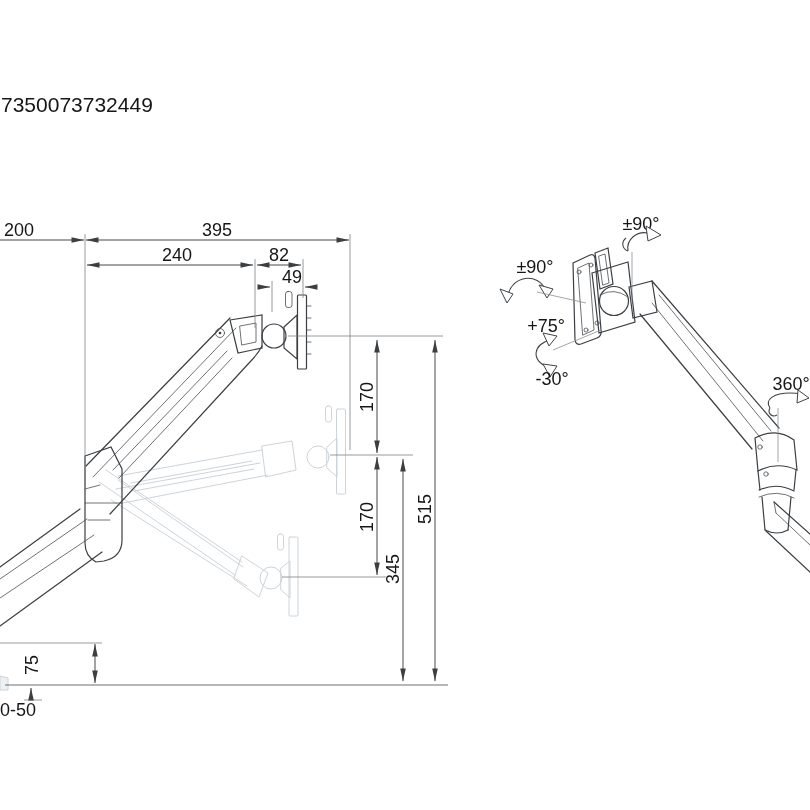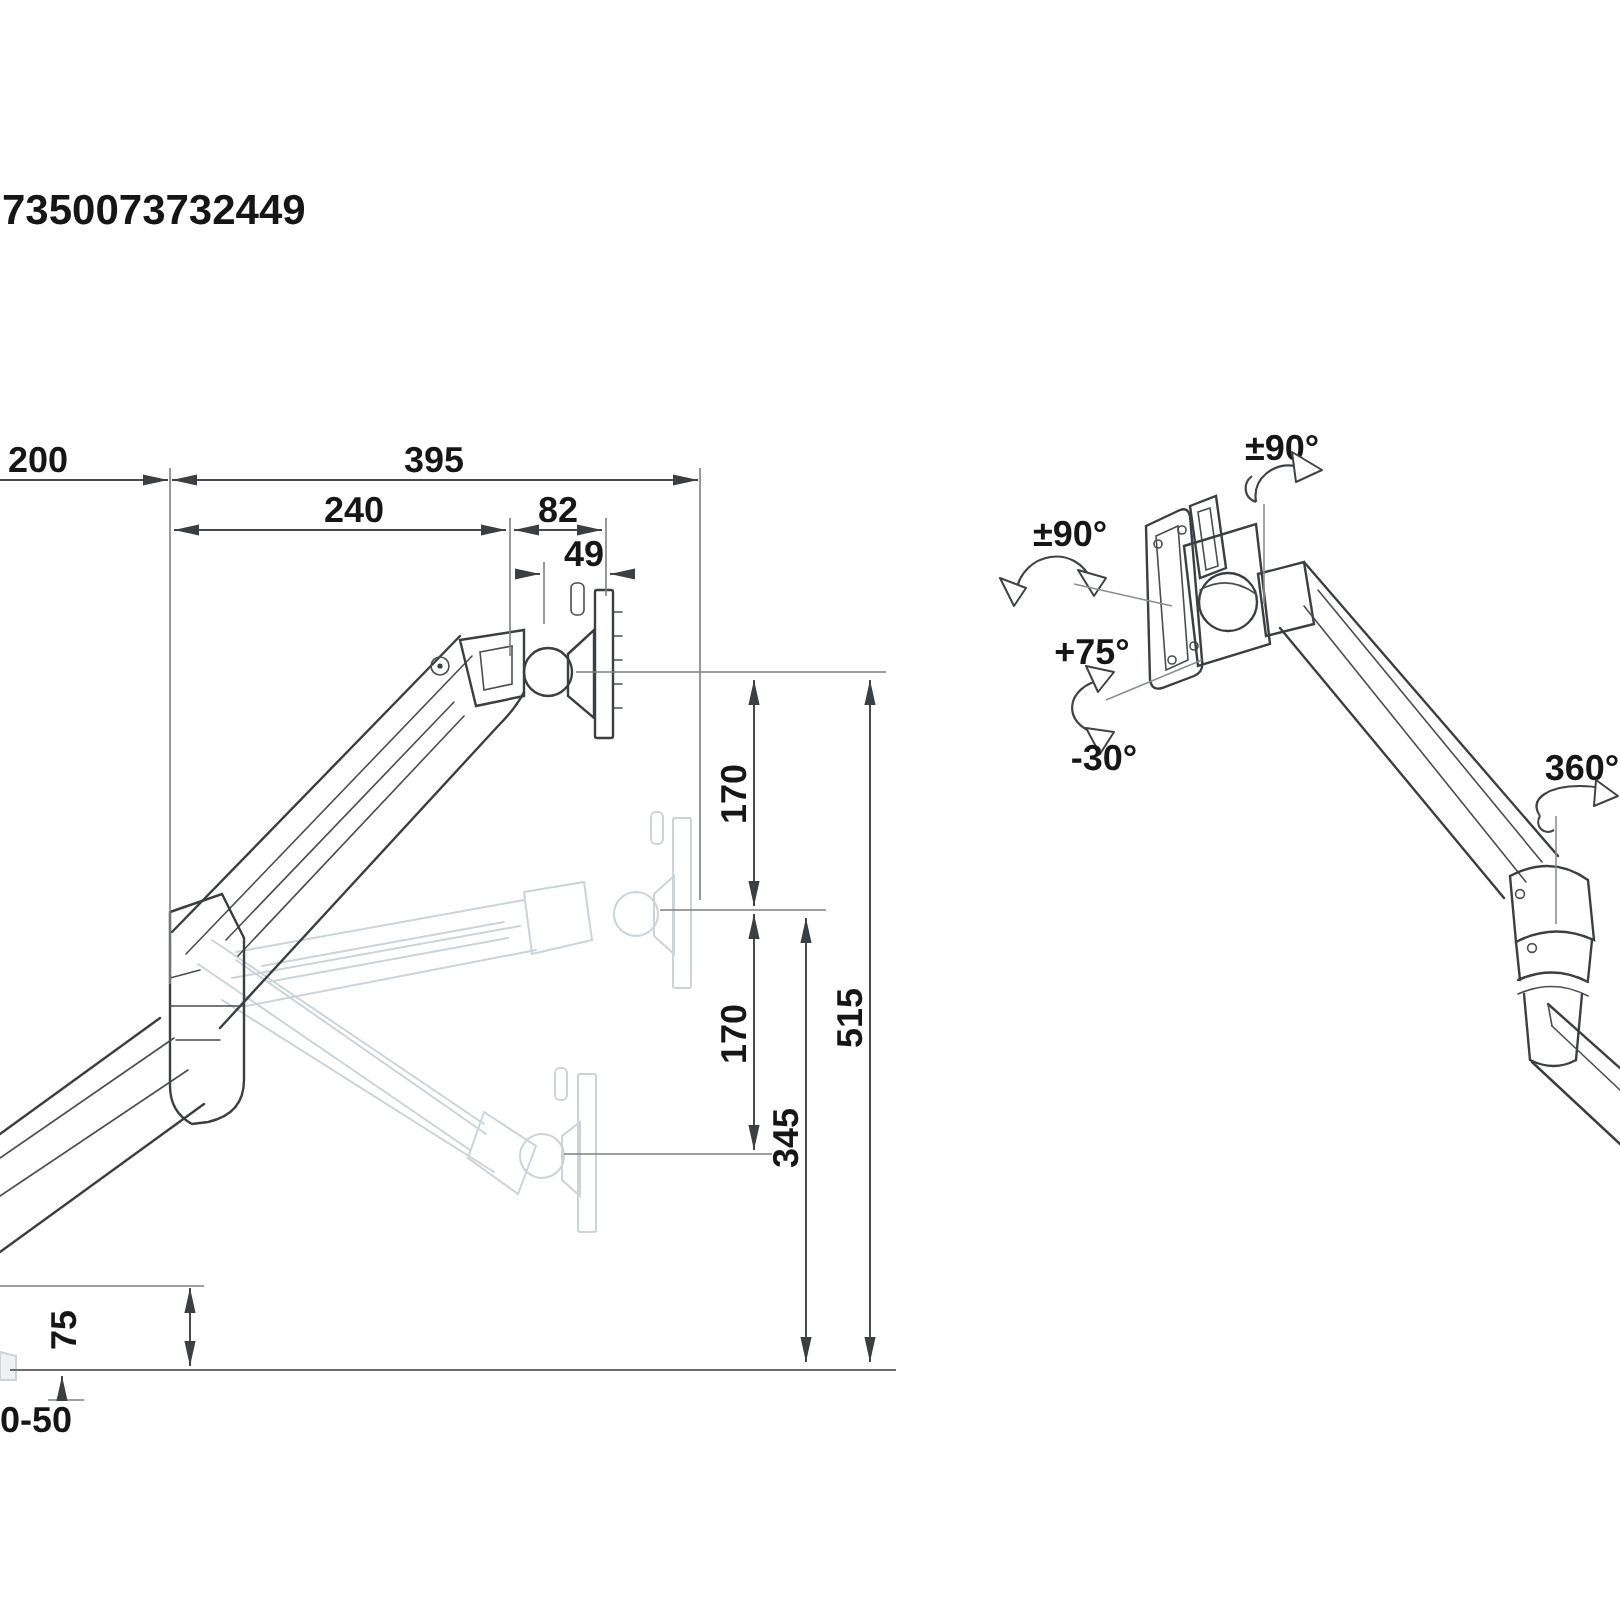--- a/index.html
+++ b/index.html
@@ -1,17 +1,17 @@
 <!DOCTYPE html>
 <html><head>
 <meta charset="utf-8">
 <style>
   html,body{margin:0;padding:0;background:#ffffff;}
   #stage{position:relative;width:810px;height:810px;background:#ffffff;overflow:hidden;
-         font-family:"Liberation Sans", sans-serif;font-weight:bold;}
+         font-family:"Liberation Sans", sans-serif;}
   svg{position:absolute;left:0;top:0;}
   text{font-family:"Liberation Sans", sans-serif;fill:#161616;}
   .dimtxt{font-size:18px;}
   .angtxt{font-size:18px;}
   .bartxt{font-size:21px;}
   .dim{stroke:#46494d;stroke-width:1;fill:none;}
   .ext{stroke:#7d8084;stroke-width:0.8;fill:none;}
   .desk{stroke:#6b6e71;stroke-width:1;fill:none;}
   .solid1{stroke:#3b3f43;stroke-width:1.2;fill:none;stroke-linecap:round;}
   .solid2{stroke:#4a4e52;stroke-width:0.8;fill:none;stroke-linecap:round;}

